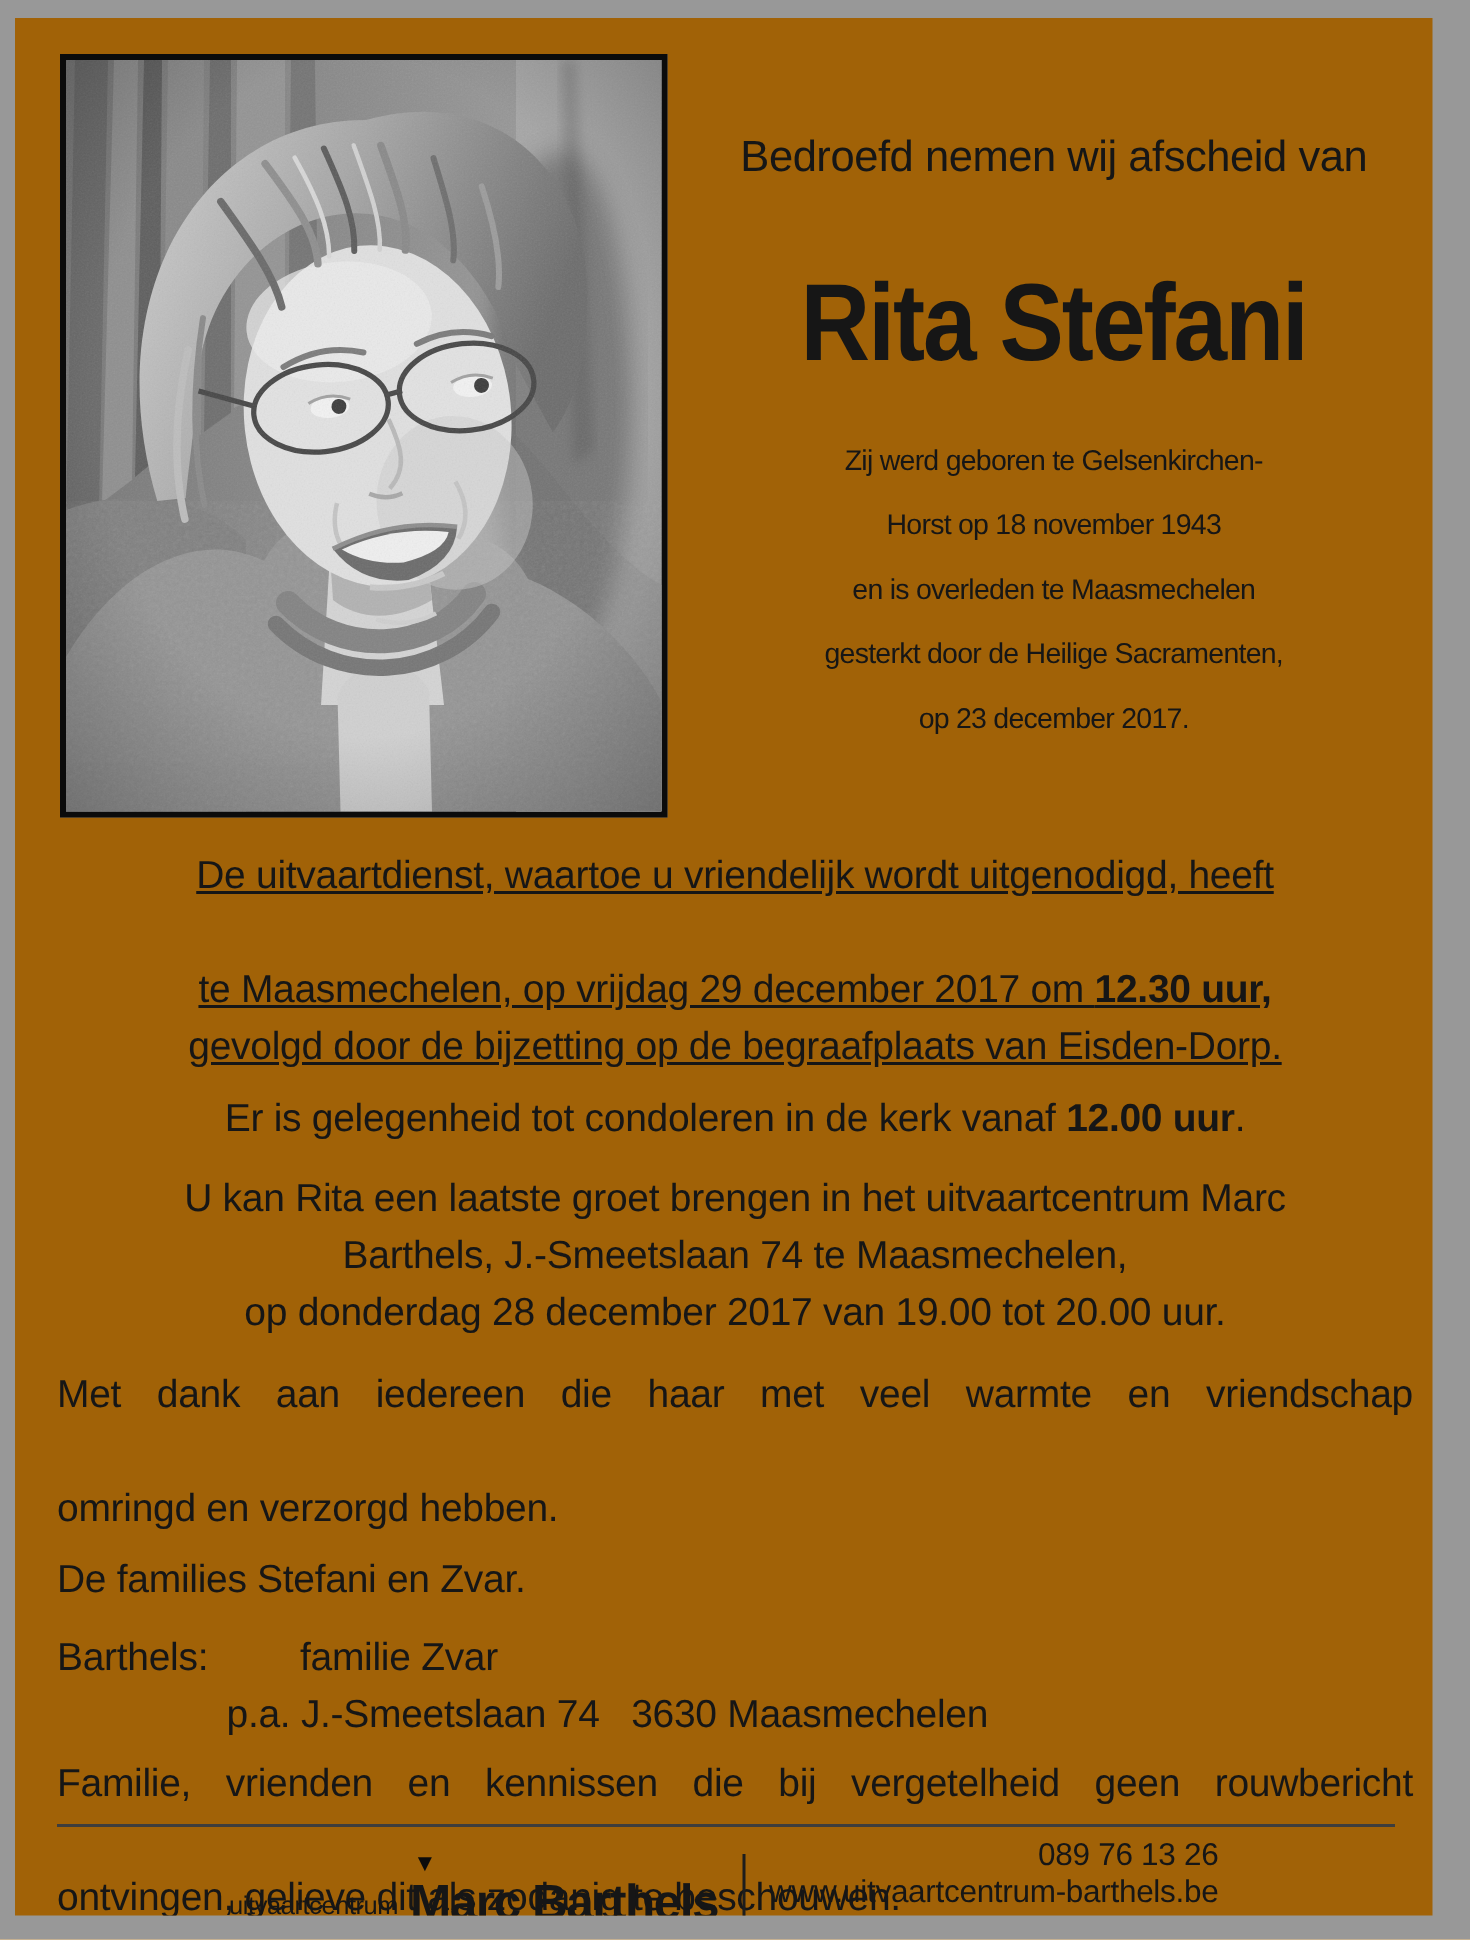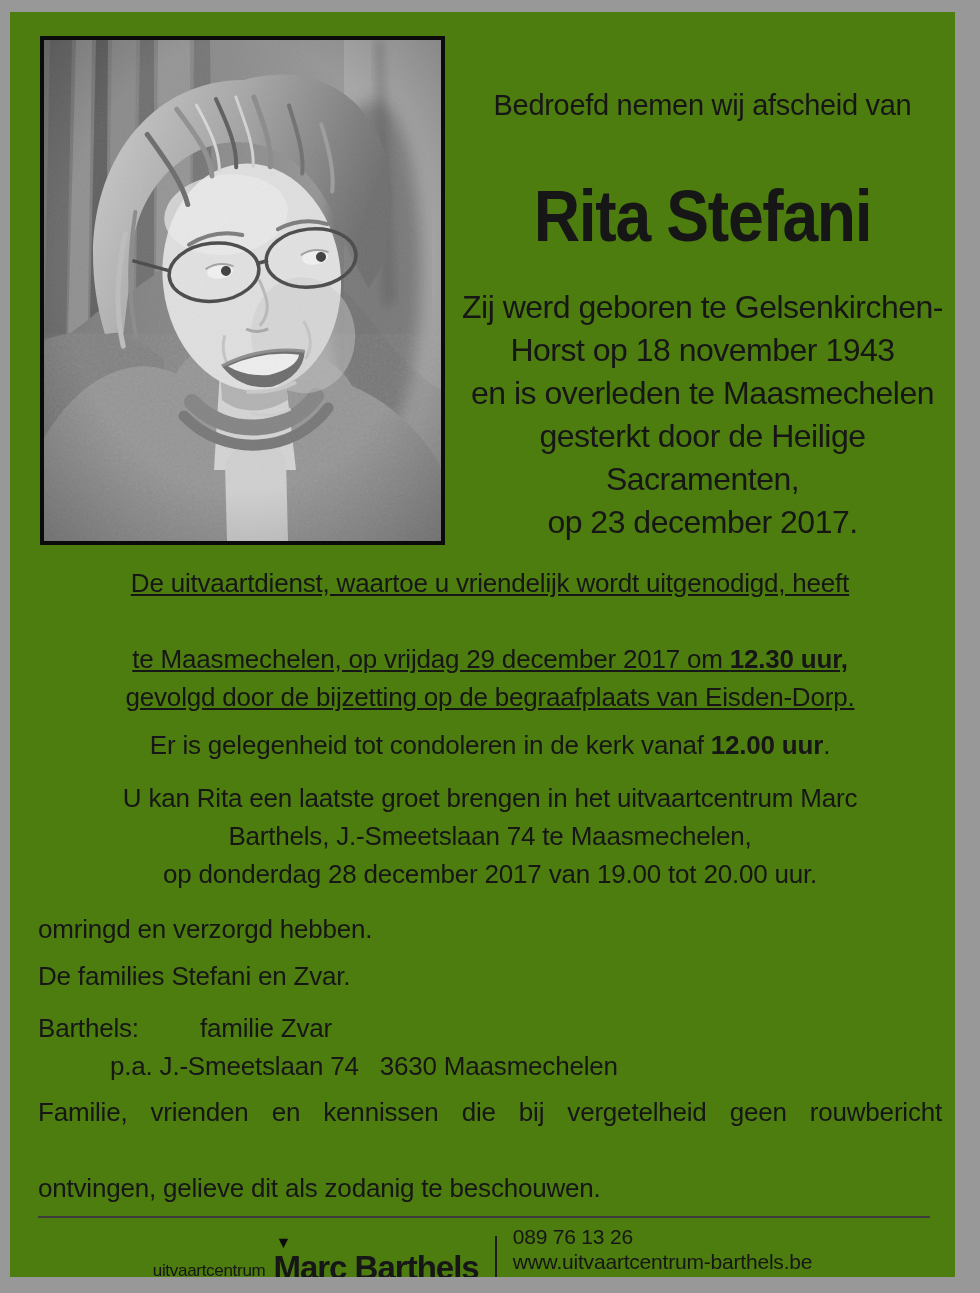--- a/index.html
+++ b/index.html
@@ -4,21 +4,21 @@
 <style>
   html,body { margin:0; padding:0; background:#ffffff; }
   body { width:980px; height:1293px; }
   .page {
     box-sizing:border-box;
     width:980px; height:1293px;
     border-style:solid;
     border-color:#989898;
     border-width:12px 25px 16px 10px;
     position:relative;
-    background:#4d7c0f;
+    background:#a16207;
     font-family:"Liberation Sans","DejaVu Sans",sans-serif;
     color:#161616;
     overflow:hidden;
   }
   
   .photo-frame {
     position:absolute; left:30px; top:24px;
     width:397px; height:501px;
     border:4px solid #0b0b0b;
     background:#8c8c8c;
@@ -29,58 +29,58 @@
     position:absolute; left:440px; top:60px; width:505px;
     text-align:center; letter-spacing:-0.3px;
   }
   .intro { margin-top:16px; font-size:29px; line-height:34px; }
   .name  {
     margin-top:54px; font-size:73px; font-weight:600;
     letter-spacing:-1.5px; line-height:80px;
     transform:scaleX(0.88); transform-origin:50% 50%;
     white-space:nowrap;
   }
-  .birth { margin-top:30px; font-size:32px; line-height:43px; letter-spacing:-0.5px; }
+  .birth { margin-top:30px; font-size:19px; line-height:43px; letter-spacing:-0.5px; }
   
   .body-text {
     position:absolute; left:28px; top:552px; width:904px;
     font-size:26px; line-height:38px; letter-spacing:-0.2px;
   }
   .body-text p { margin:0; }
   .center { text-align:center; }
   .p-service    { margin-bottom:10px !important;text-decoration:underline; }
   .p-condolence { margin-bottom:15px !important; }
   .p-viewing    { margin-bottom:17px !important; }
   .p-thanks     { margin-bottom:9px  !important; }
   .p-families   { margin-bottom:14px !important; }
   .p-address    { margin-bottom:8px  !important; }
   .jline { display:block; text-align:justify; }
   .jline::after { content:""; display:inline-block; width:100%; height:0; }
   .addr-label  { display:inline-block; width:162px; }
-  .addr-indent { display:inline-block; margin-left:72px; white-space:pre; }
+  .addr-indent { display:inline-block; margin-left:113px; white-space:pre; }
   
   .rule {
     position:absolute; left:28px; top:1204px; width:892px;
     border-top:2px solid #3d3d3d; height:0;
   }
   .footer {
     position:absolute; left:0; top:1212px; width:945px;
     display:flex; justify-content:center; align-items:flex-end;
     gap:10px;
   }
   .brand { display:flex; align-items:flex-end; gap:8px; }
   .brand-small { font-size:17px; font-weight:400; letter-spacing:-0.3px; padding-bottom:7px; }
   .brand-name-wrap { position:relative; display:inline-block; }
   .tri {
     position:absolute; top:-13px; left:2px;
     font-size:16px; line-height:16px; color:#0b0b0b;
   }
   .brand-name { font-size:33px; font-weight:700; letter-spacing:-1px; line-height:40px; }
   .fdivider { width:2px; height:52px; background:#1d1d1d; margin:0 6px; }
-  .contact { font-size:21px; line-height:25px; text-align:left; padding-bottom:14px; letter-spacing:-0.2px; }
+  .contact { font-size:21px; line-height:25px; text-align:right; padding-bottom:14px; letter-spacing:-0.2px; }
 </style>
 </head>
 <body>
 
 <div class="page">
 
   <div class="photo-frame">
     <svg viewBox="0 0 397 501" preserveAspectRatio="none">
       <defs>
         <linearGradient id="bgG" x1="0" y1="0" x2="1" y2="0">
@@ -230,20 +230,21 @@
       <span>Er is gelegenheid tot condoleren in de kerk vanaf </span><b>12.00 uur</b><span>.</span>
     </p>
 
     <p class="center p-viewing">
       <span>U kan Rita een laatste groet brengen in het uitvaartcentrum Marc</span><br>
       <span>Barthels, J.-Smeetslaan 74 te Maasmechelen,</span><br>
       <span>op donderdag 28 december 2017 van 19.00 tot 20.00 uur.</span>
     </p>
 
     <p class="p-thanks">
+      <span class="jline">Met dank aan iedereen die haar met veel warmte en vriendschap</span>
       <span>omringd en verzorgd hebben.</span>
     </p>
 
     <p class="p-families">De families Stefani en Zvar.</p>
 
     <p class="p-address">
       <span class="addr-label">Barthels:</span><span>familie Zvar</span><br>
       <span class="addr-indent">p.a. J.-Smeetslaan 74   3630 Maasmechelen</span>
     </p>
 

